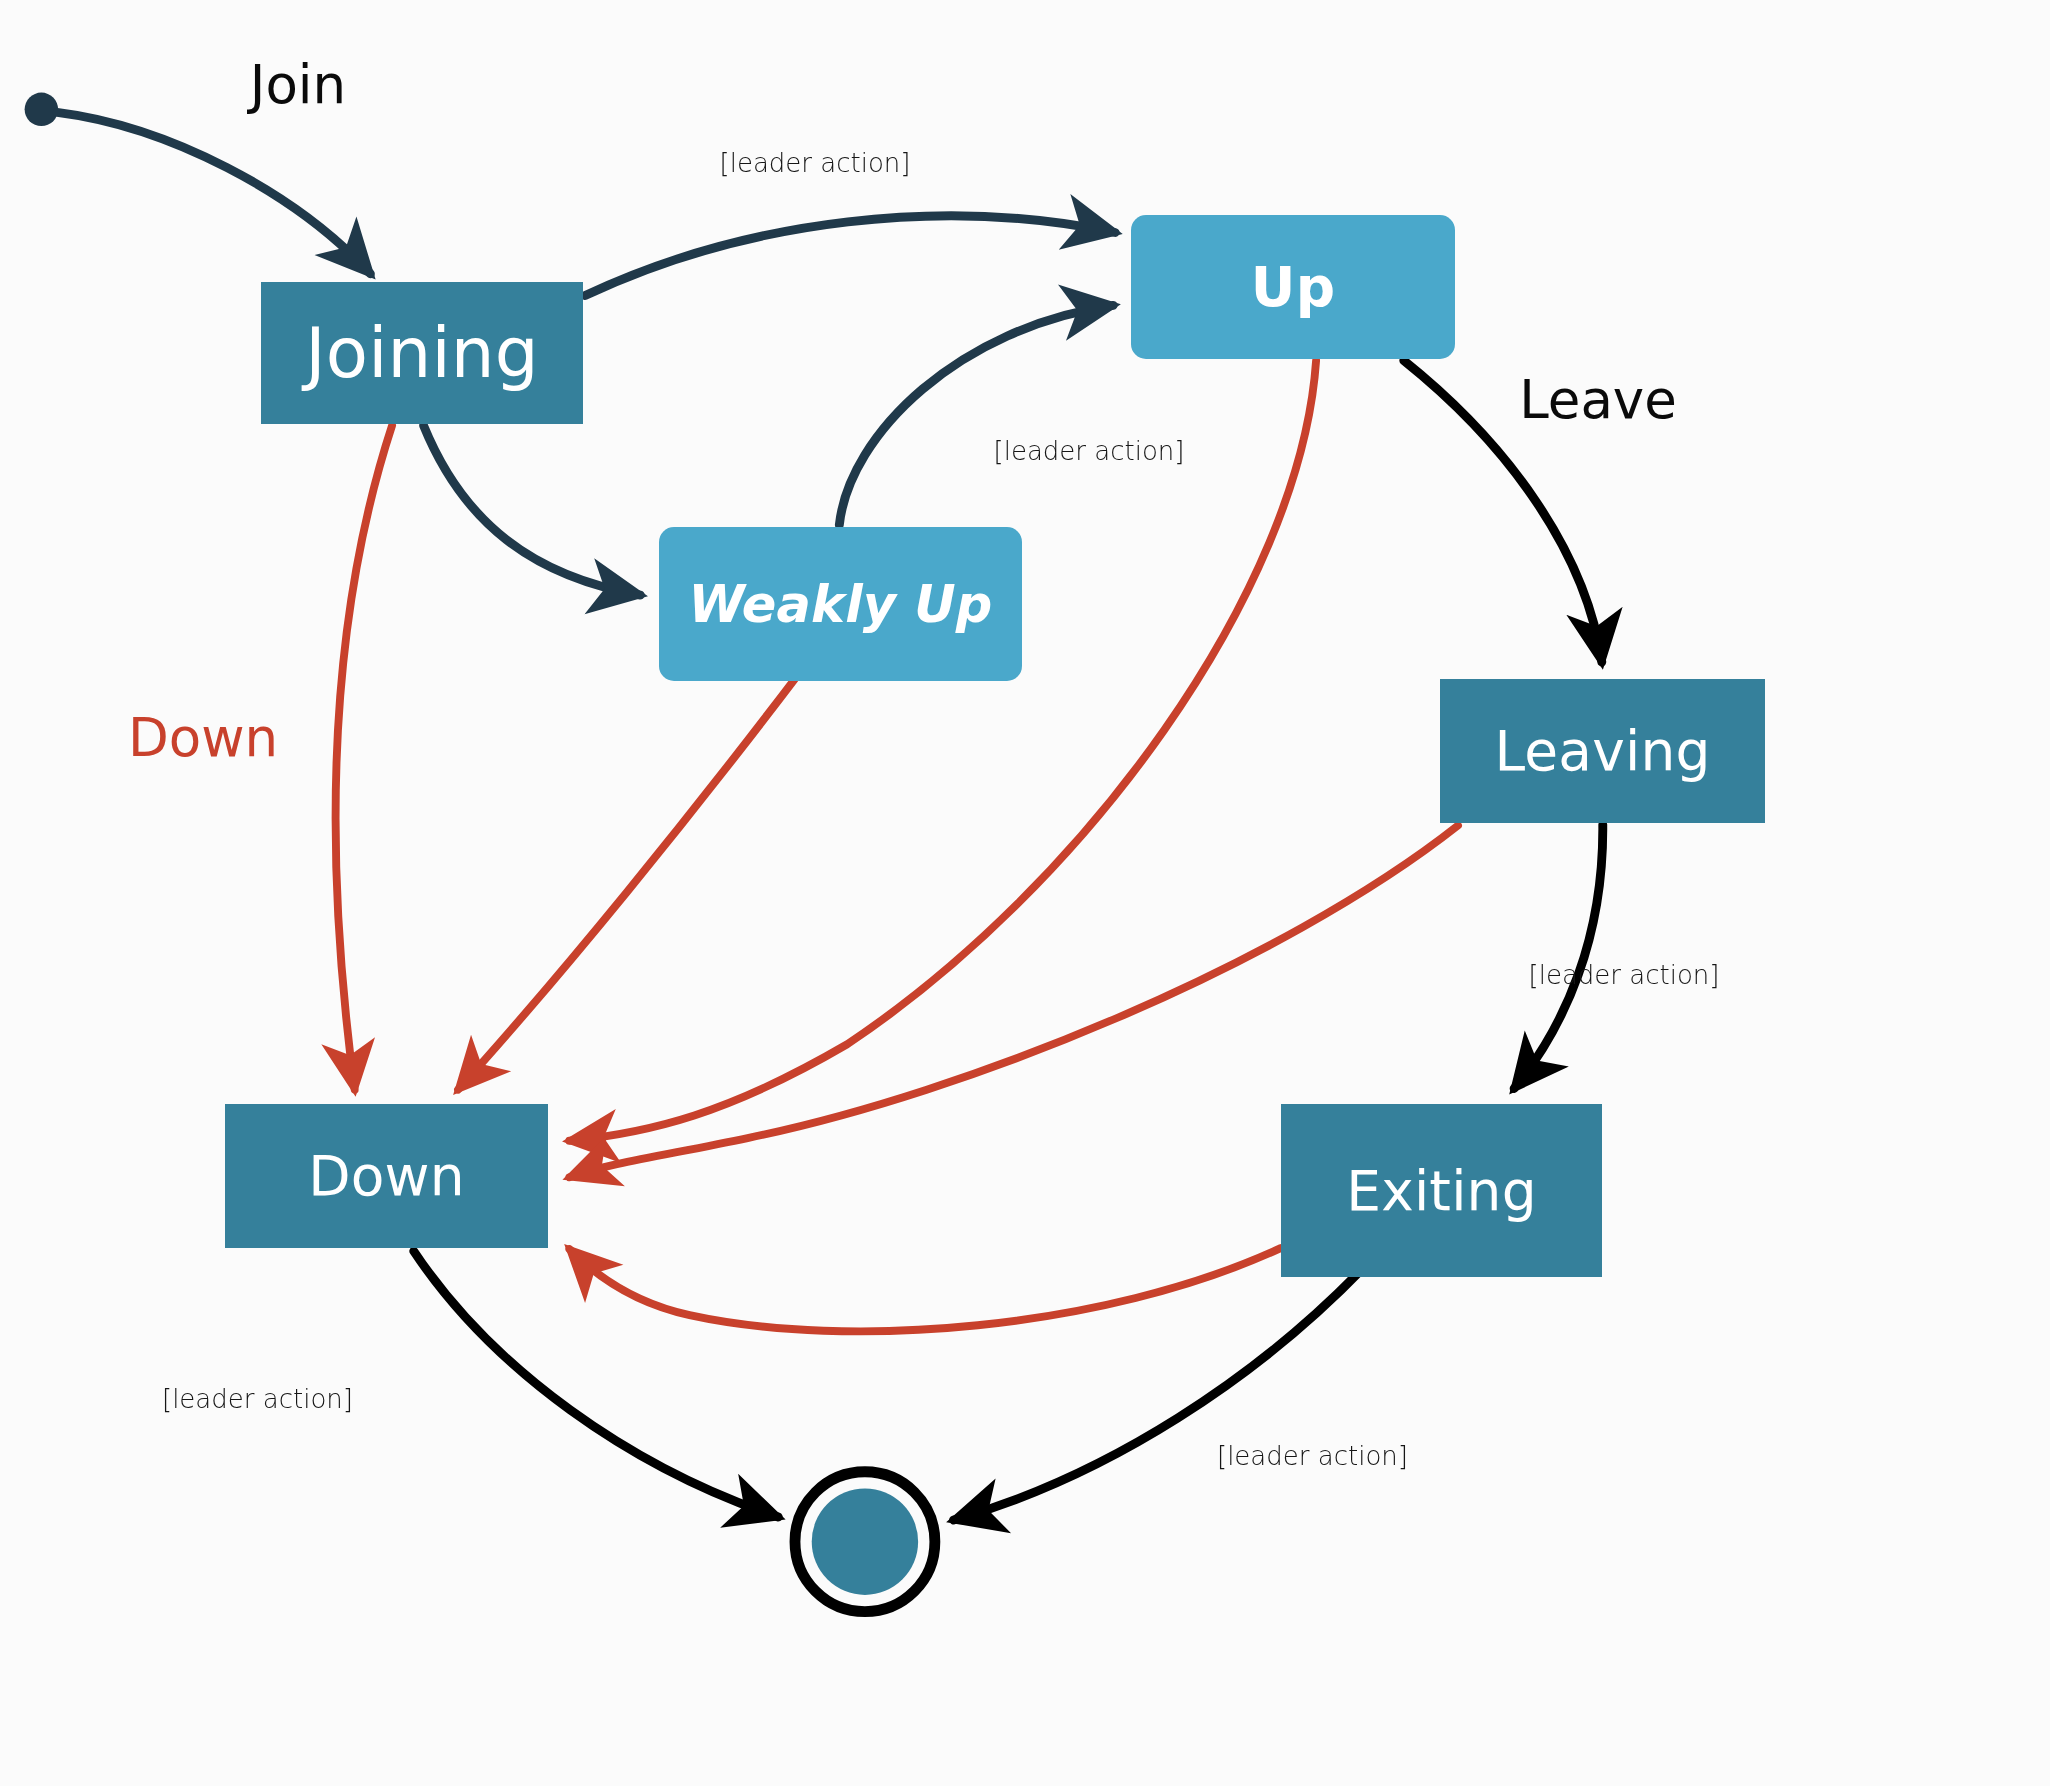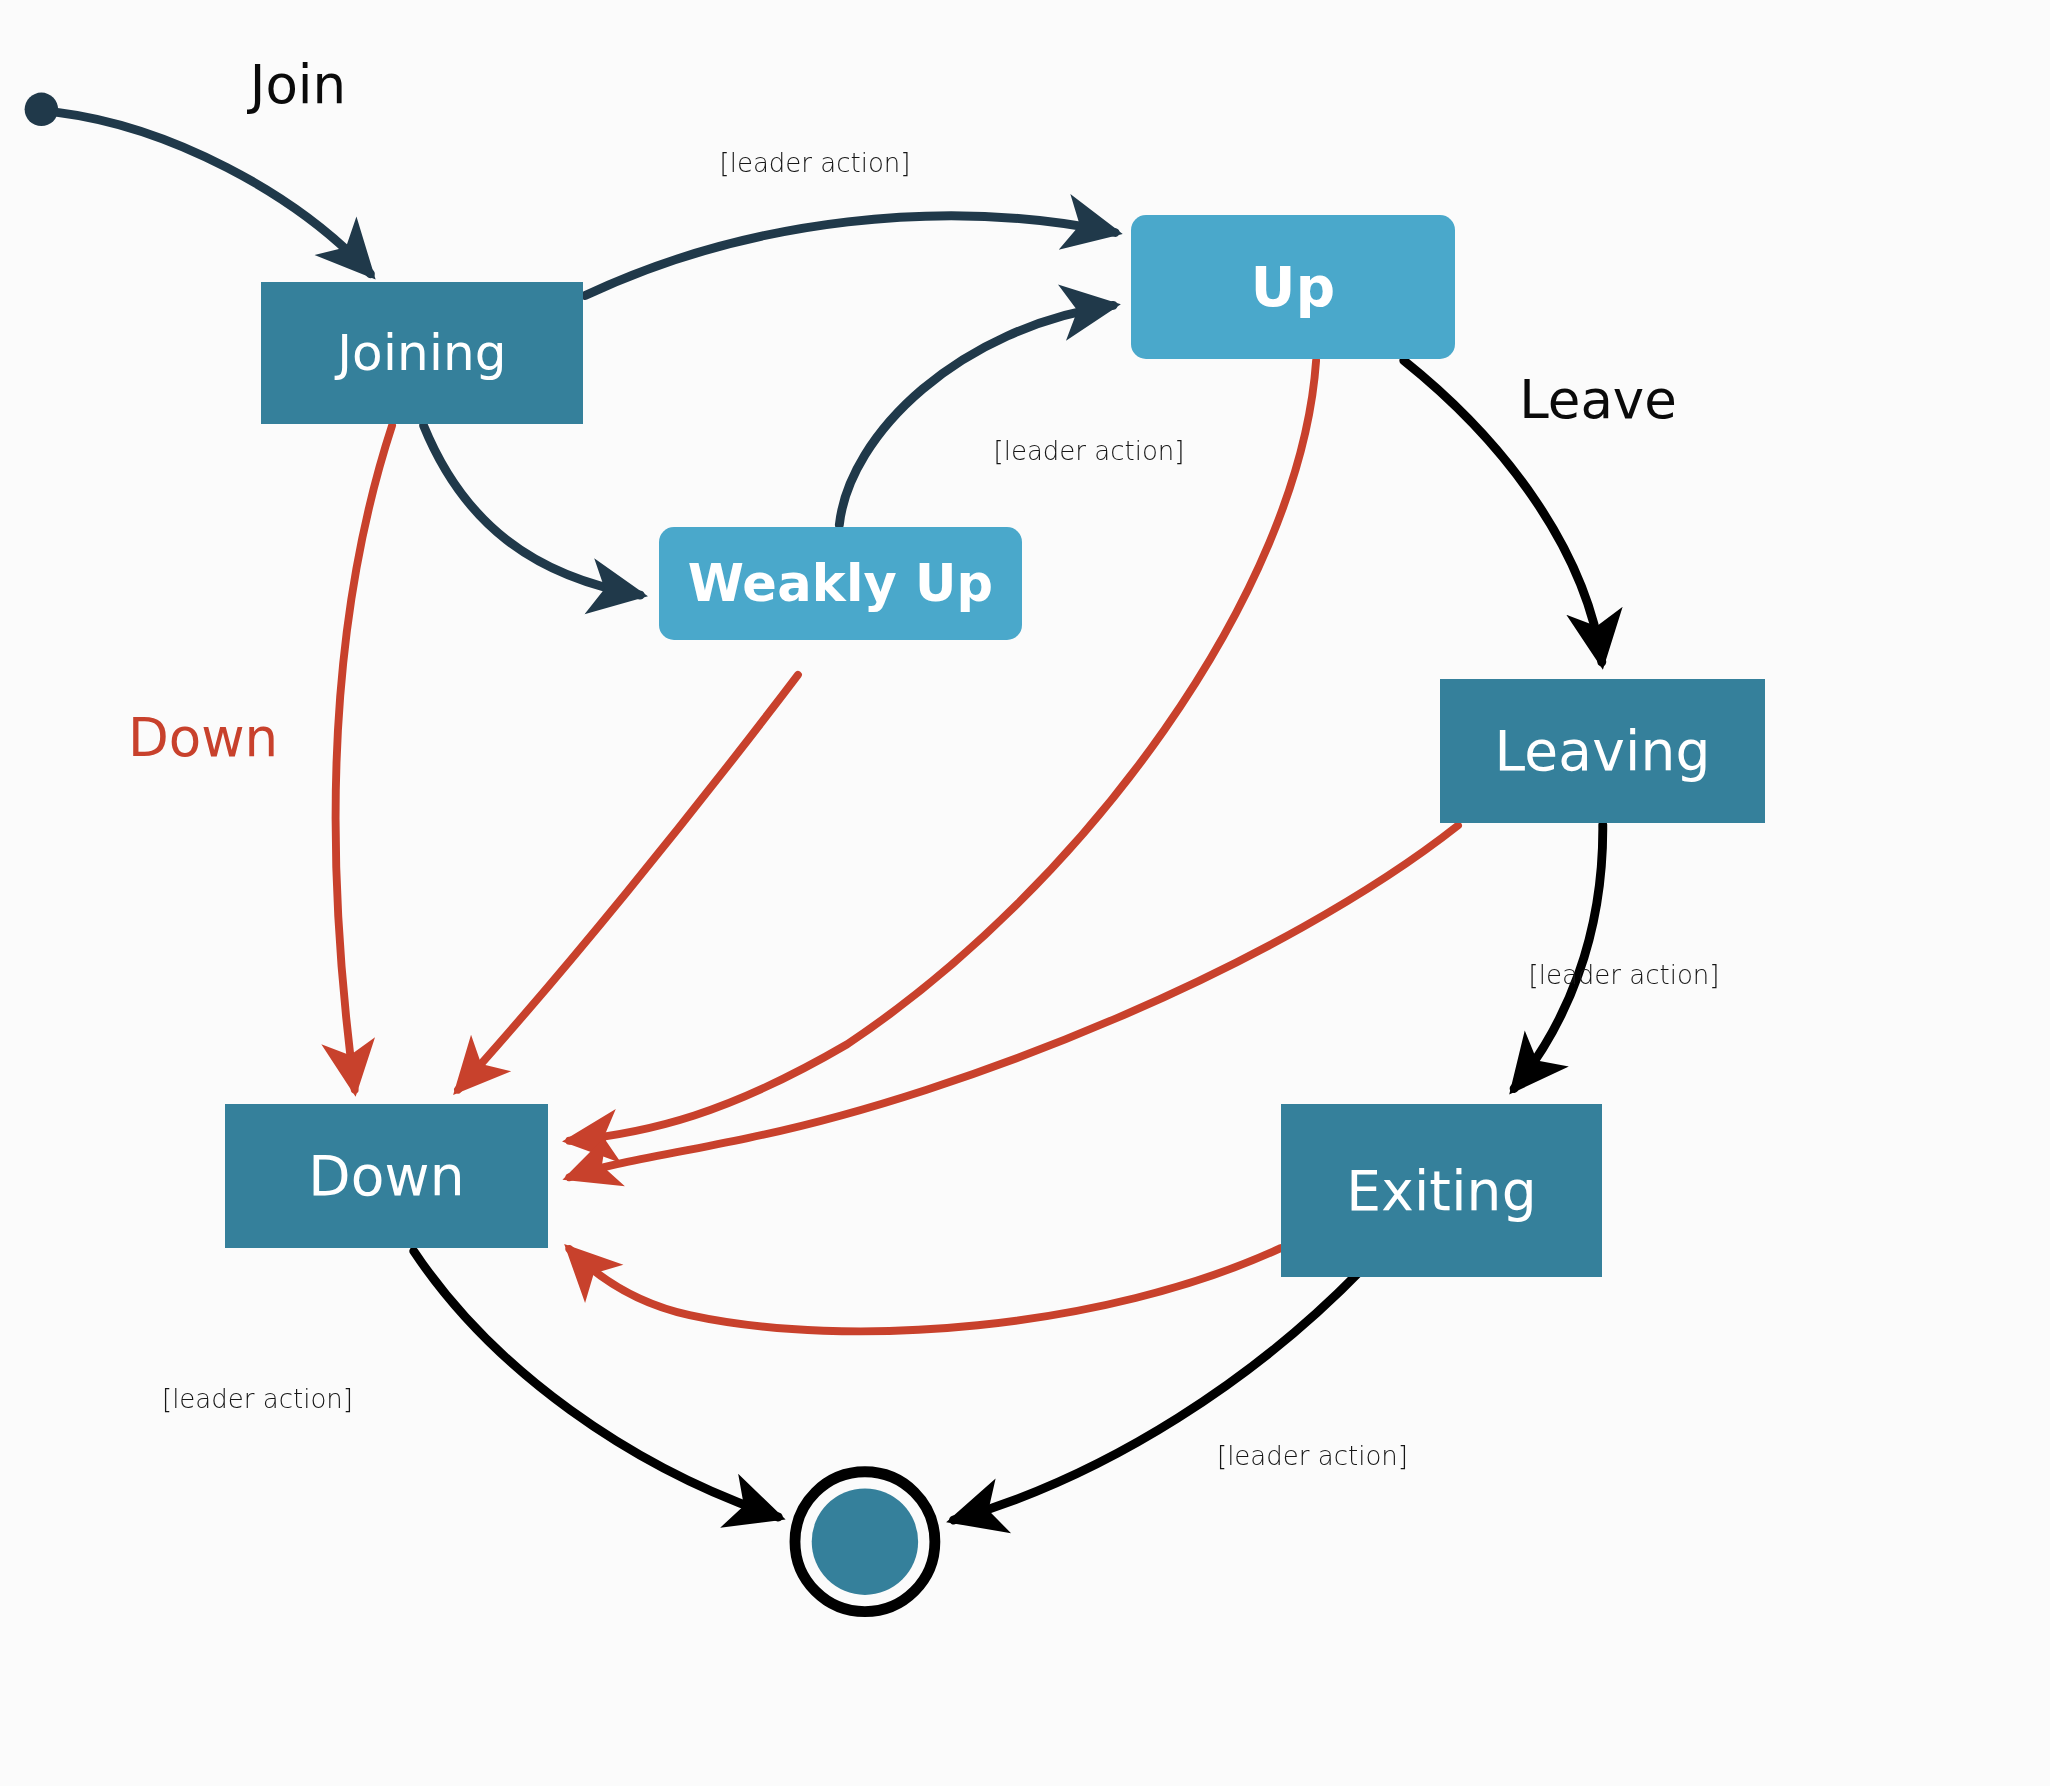--- a/index.html
+++ b/index.html
@@ -112,25 +112,25 @@
     <path d="M 1300 1267 C 1120 1350 860 1370 700 1335 C 640 1322 600 1290 578 1268" fill="none" stroke="#C8412C" stroke-width="8" stroke-linecap="round" marker-end="url(#arrow-red)"></path>
 
     <path d="M 420 1270 C 500 1390 640 1490 790 1540" fill="none" stroke="#000000" stroke-width="9" stroke-linecap="round" marker-end="url(#arrow-black)"></path>
 
     <path d="M 1400 1270 C 1280 1400 1120 1500 968 1543" fill="none" stroke="#000000" stroke-width="9" stroke-linecap="round" marker-end="url(#arrow-black)"></path>
 
     <circle cx="878" cy="1565" r="71" fill="#fbfbfb" stroke="#000000" stroke-width="11"></circle>
     <circle cx="878" cy="1565" r="54" fill="#35809B"></circle>
   </svg>
 
-  <div class="state-box state-dark" style="left:261px; top:282px; width:322px; height:142px; font-size:50px;">Joining</div>
+  <div class="state-box state-dark" style="left:261px; top:282px; width:322px; height:142px; font-size:69px;">Joining</div>
 
   <div class="state-box state-light" style="left:1131px; top:215px; width:324px; height:144px; font-size:55px;">Up</div>
 
-  <div class="state-box state-light" style="left:659px; top:527px; width:363px; height:113px; font-size:51px;">Weakly Up</div>
+  <div class="state-box state-light" style="left:659px; top:527px; width:363px; height:154px; font-size:51px;font-style:italic;">Weakly Up</div>
 
   <div class="state-box state-dark" style="left:1440px; top:679px; width:325px; height:144px; font-size:55px;">Leaving</div>
 
   <div class="state-box state-dark" style="left:225px; top:1104px; width:323px; height:144px; font-size:55px;">Down</div>
 
   <div class="state-box state-dark" style="left:1281px; top:1104px; width:321px; height:173px; font-size:55px;">Exiting</div>
 
 
   <div class="edge-label label-event" style="left:298px; top:84px; transform:translate(-50%,-50%);">Join</div>
 

